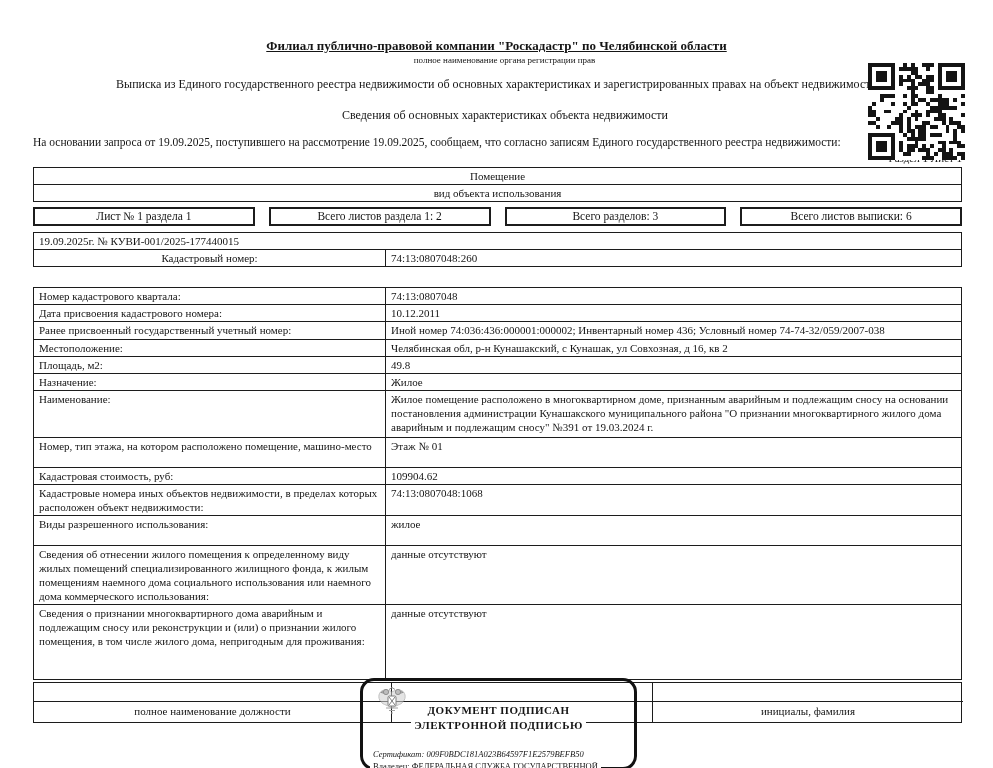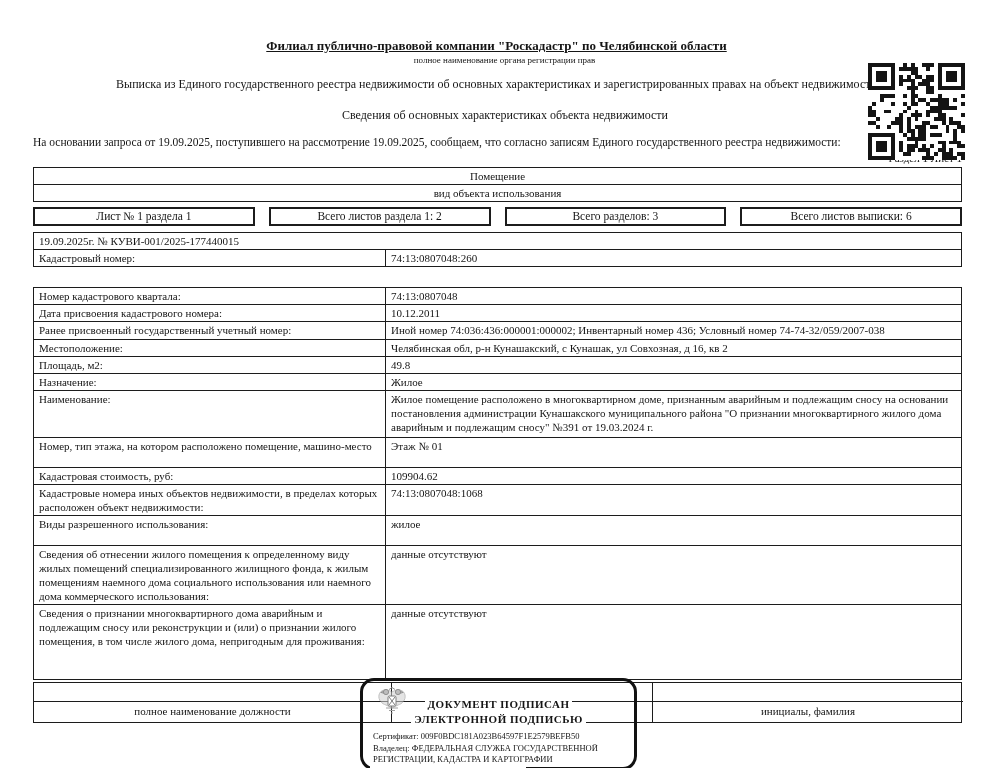--- a/index.html
+++ b/index.html
@@ -22,21 +22,21 @@
   .tbl { width:929px; margin-left:33px; border-collapse:collapse; font-size:11px; }
   .tbl td { border:1.6px solid #1c1c1c; padding:1px 5px; vertical-align:top; line-height:1.28; }
 
   .type-tbl { margin-top:3px; }
   .type-tbl td { text-align:center; height:16px; }
 
   .sheet-row { display:flex; gap:14px; width:929px; margin:5px 0 0 33px; }
   .sheet-cell { flex:1; border:2px solid #1c1c1c; text-align:center; font-size:11.5px; line-height:15px; height:19px; }
 
   .req-tbl { margin-top:6px; }
-  .req-tbl .lbl { width:352px; }
+  .req-tbl .lbl { width:352px;text-align:center; }
 
   .main-tbl { margin-top:20px;border-radius:7px; }
   .main-tbl .lbl { width:352px; }
   .main-tbl tr:nth-child(7) td { height:47px; }
   .main-tbl tr:nth-child(8) td { height:30px; }
   .main-tbl tr:nth-child(11) td { height:30px; }
   .main-tbl tr:nth-child(13) td { height:75px; }
   .main-tbl tr:nth-child(14) td { height:60px; }
 
   
@@ -46,23 +46,23 @@
   .sig > div { border-right:1.6px solid #1c1c1c; border-bottom:1.6px solid #1c1c1c;
                text-align:center; font-size:11px; line-height:19px; }
   .sig > div:nth-child(3n) { border-right:none; }
   .sig > div:nth-child(n+4) { border-bottom:none; }
 
   
   .stamp { position:absolute; left:360px; top:640px; width:277px; height:92px;
            border:3px solid #111; border-radius:14px; z-index:2; background:transparent; }
   .stamp-center { text-align:center; font-weight:bold; font-size:11px; line-height:15px; letter-spacing:.5px; }
   .stamp-center span, .stamp-small span { background:#fff; padding:0 3px; }
-  .stamp-top { margin-top:16px; }
+  .stamp-top { margin-top:22px; }
   .stamp-small { font-size:8.5px; line-height:11.5px; margin-left:7px; margin-right:5px; }
-  .stamp-cert { margin-top:4px; }
+  .stamp-cert { margin-top:16px;font-style:italic; }
   .emblem { position:absolute; left:13px; top:5px; width:32px; height:34px; }
 </style>
 </head>
 <body>
 
 <div class="doc">
 
   <div class="org-title">Филиал публично-правовой компании "Роскадастр" по Челябинской области</div>
   <div class="org-caption">полное наименование органа регистрации прав</div>
   <div class="doc-title">Выписка из Единого государственного реестра недвижимости об основных характеристиках и зарегистрированных правах на объект недвижимости</div>

